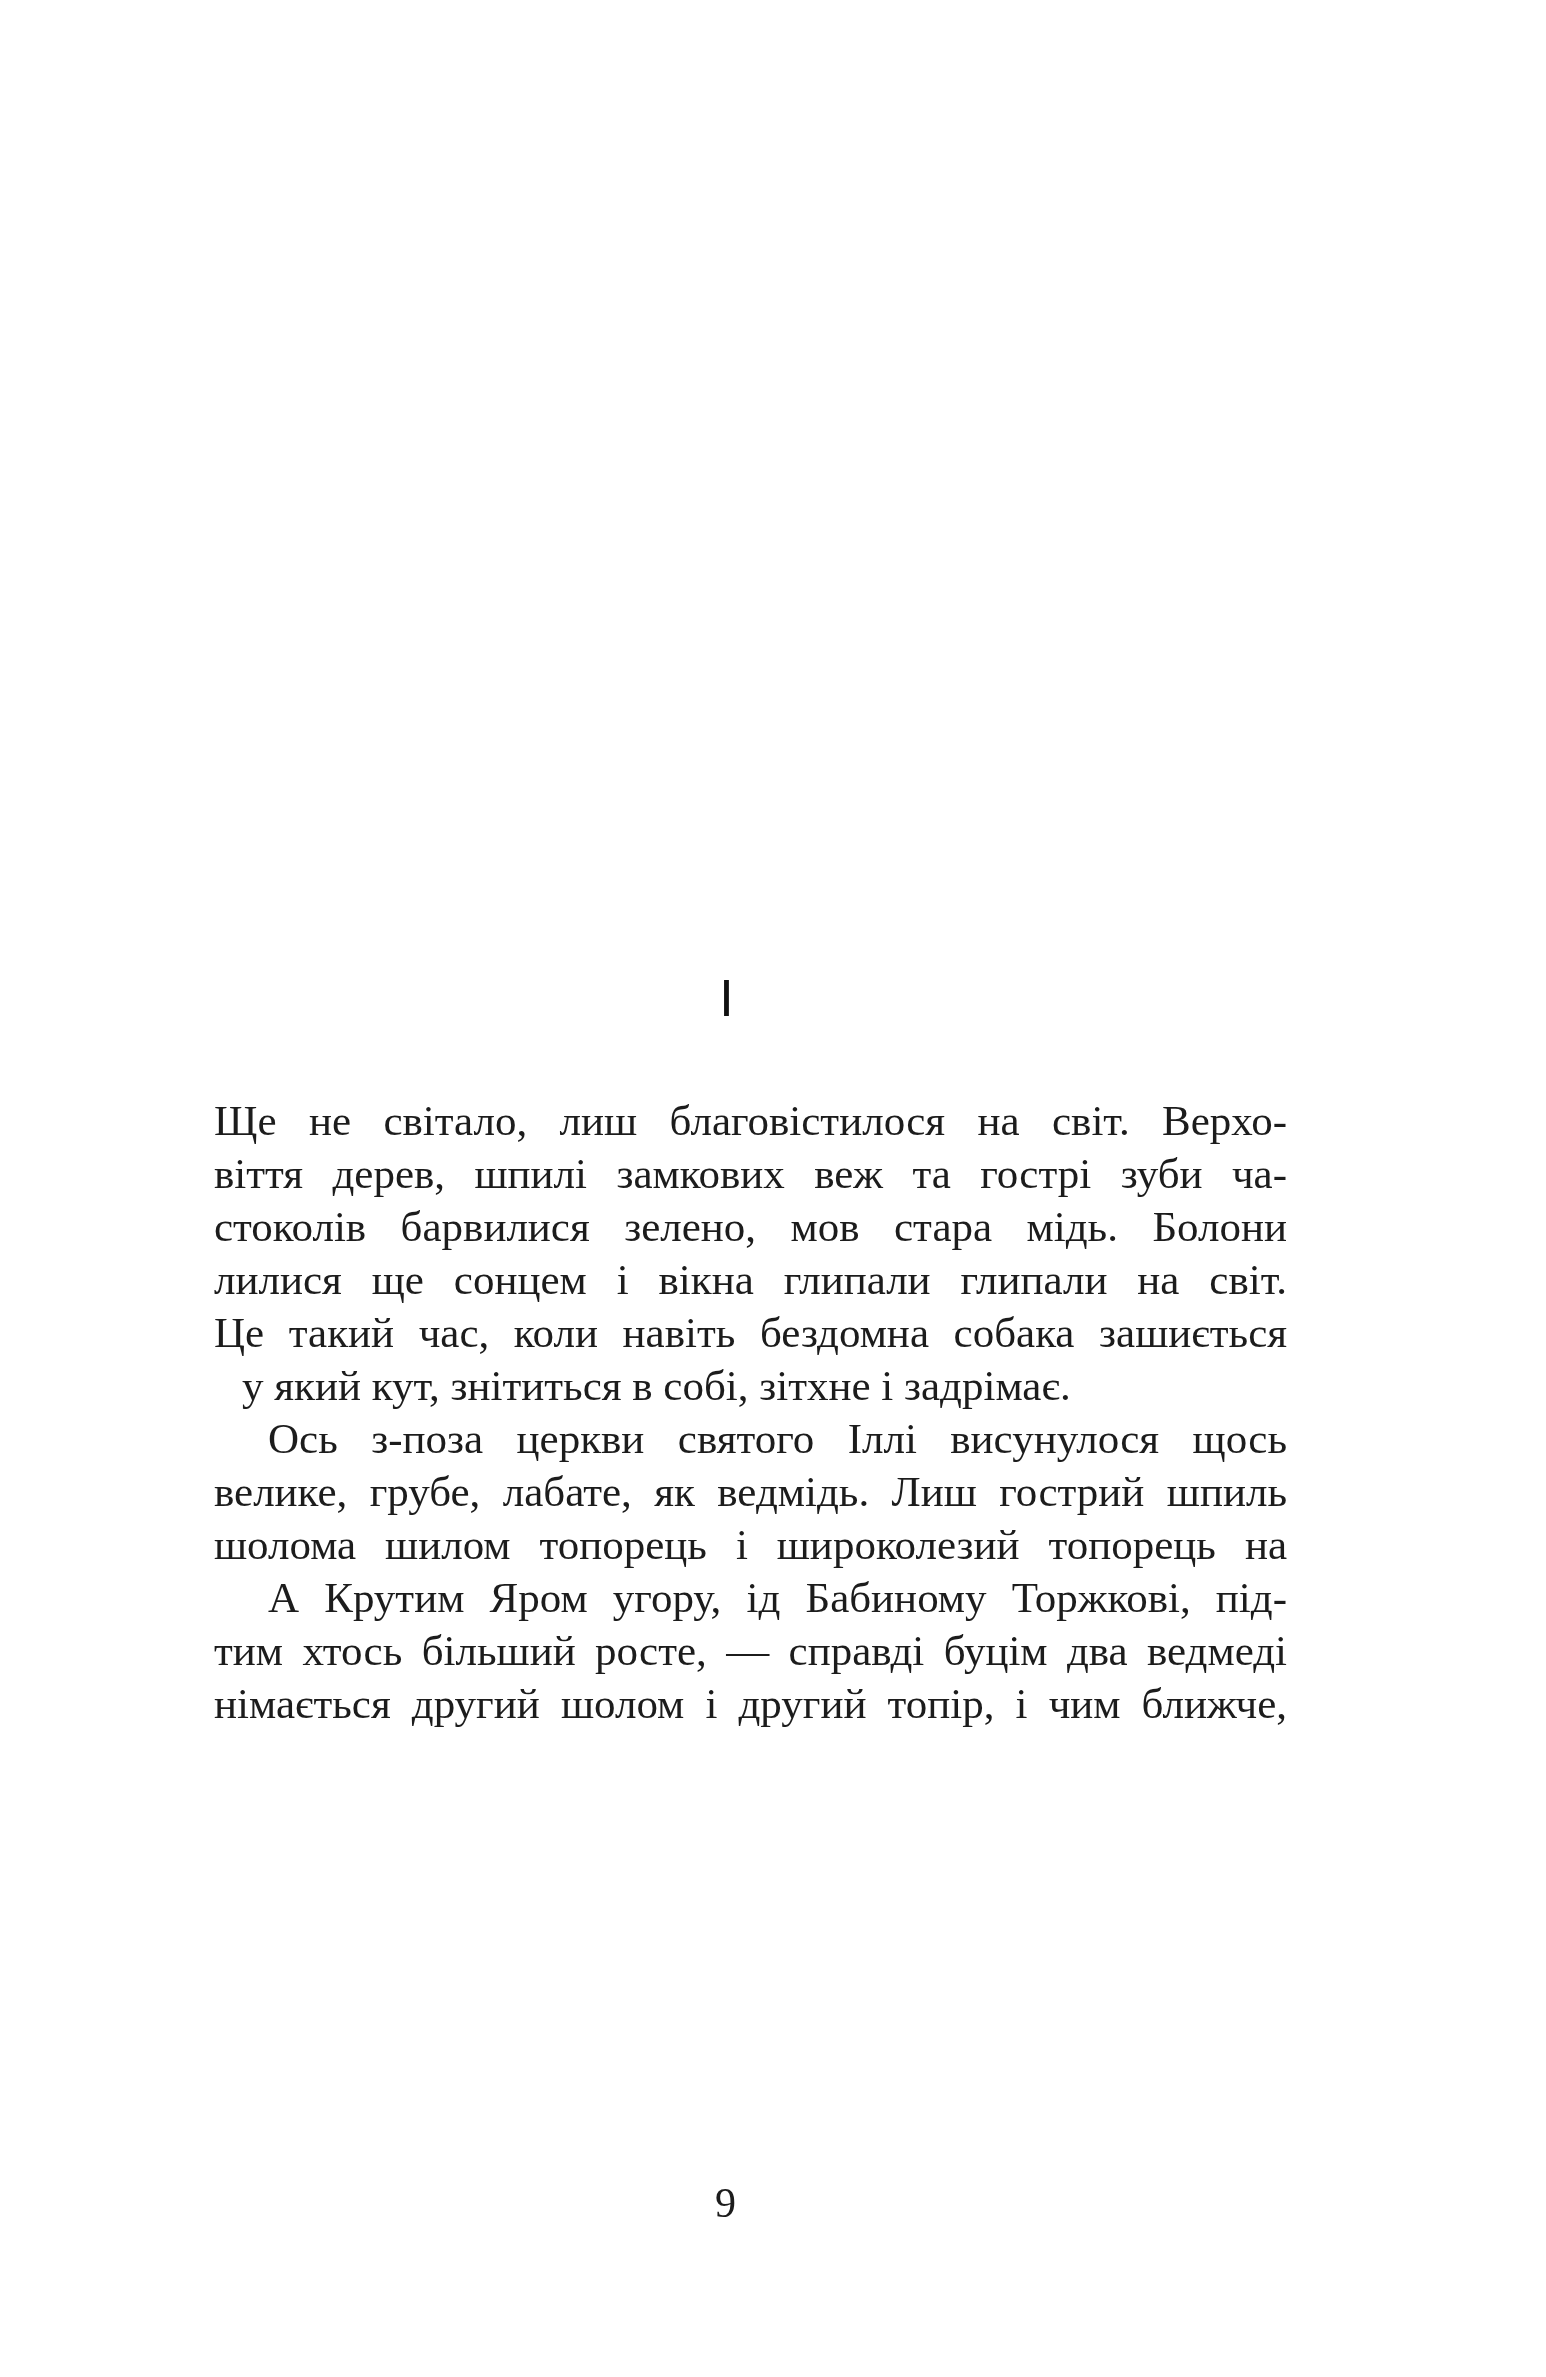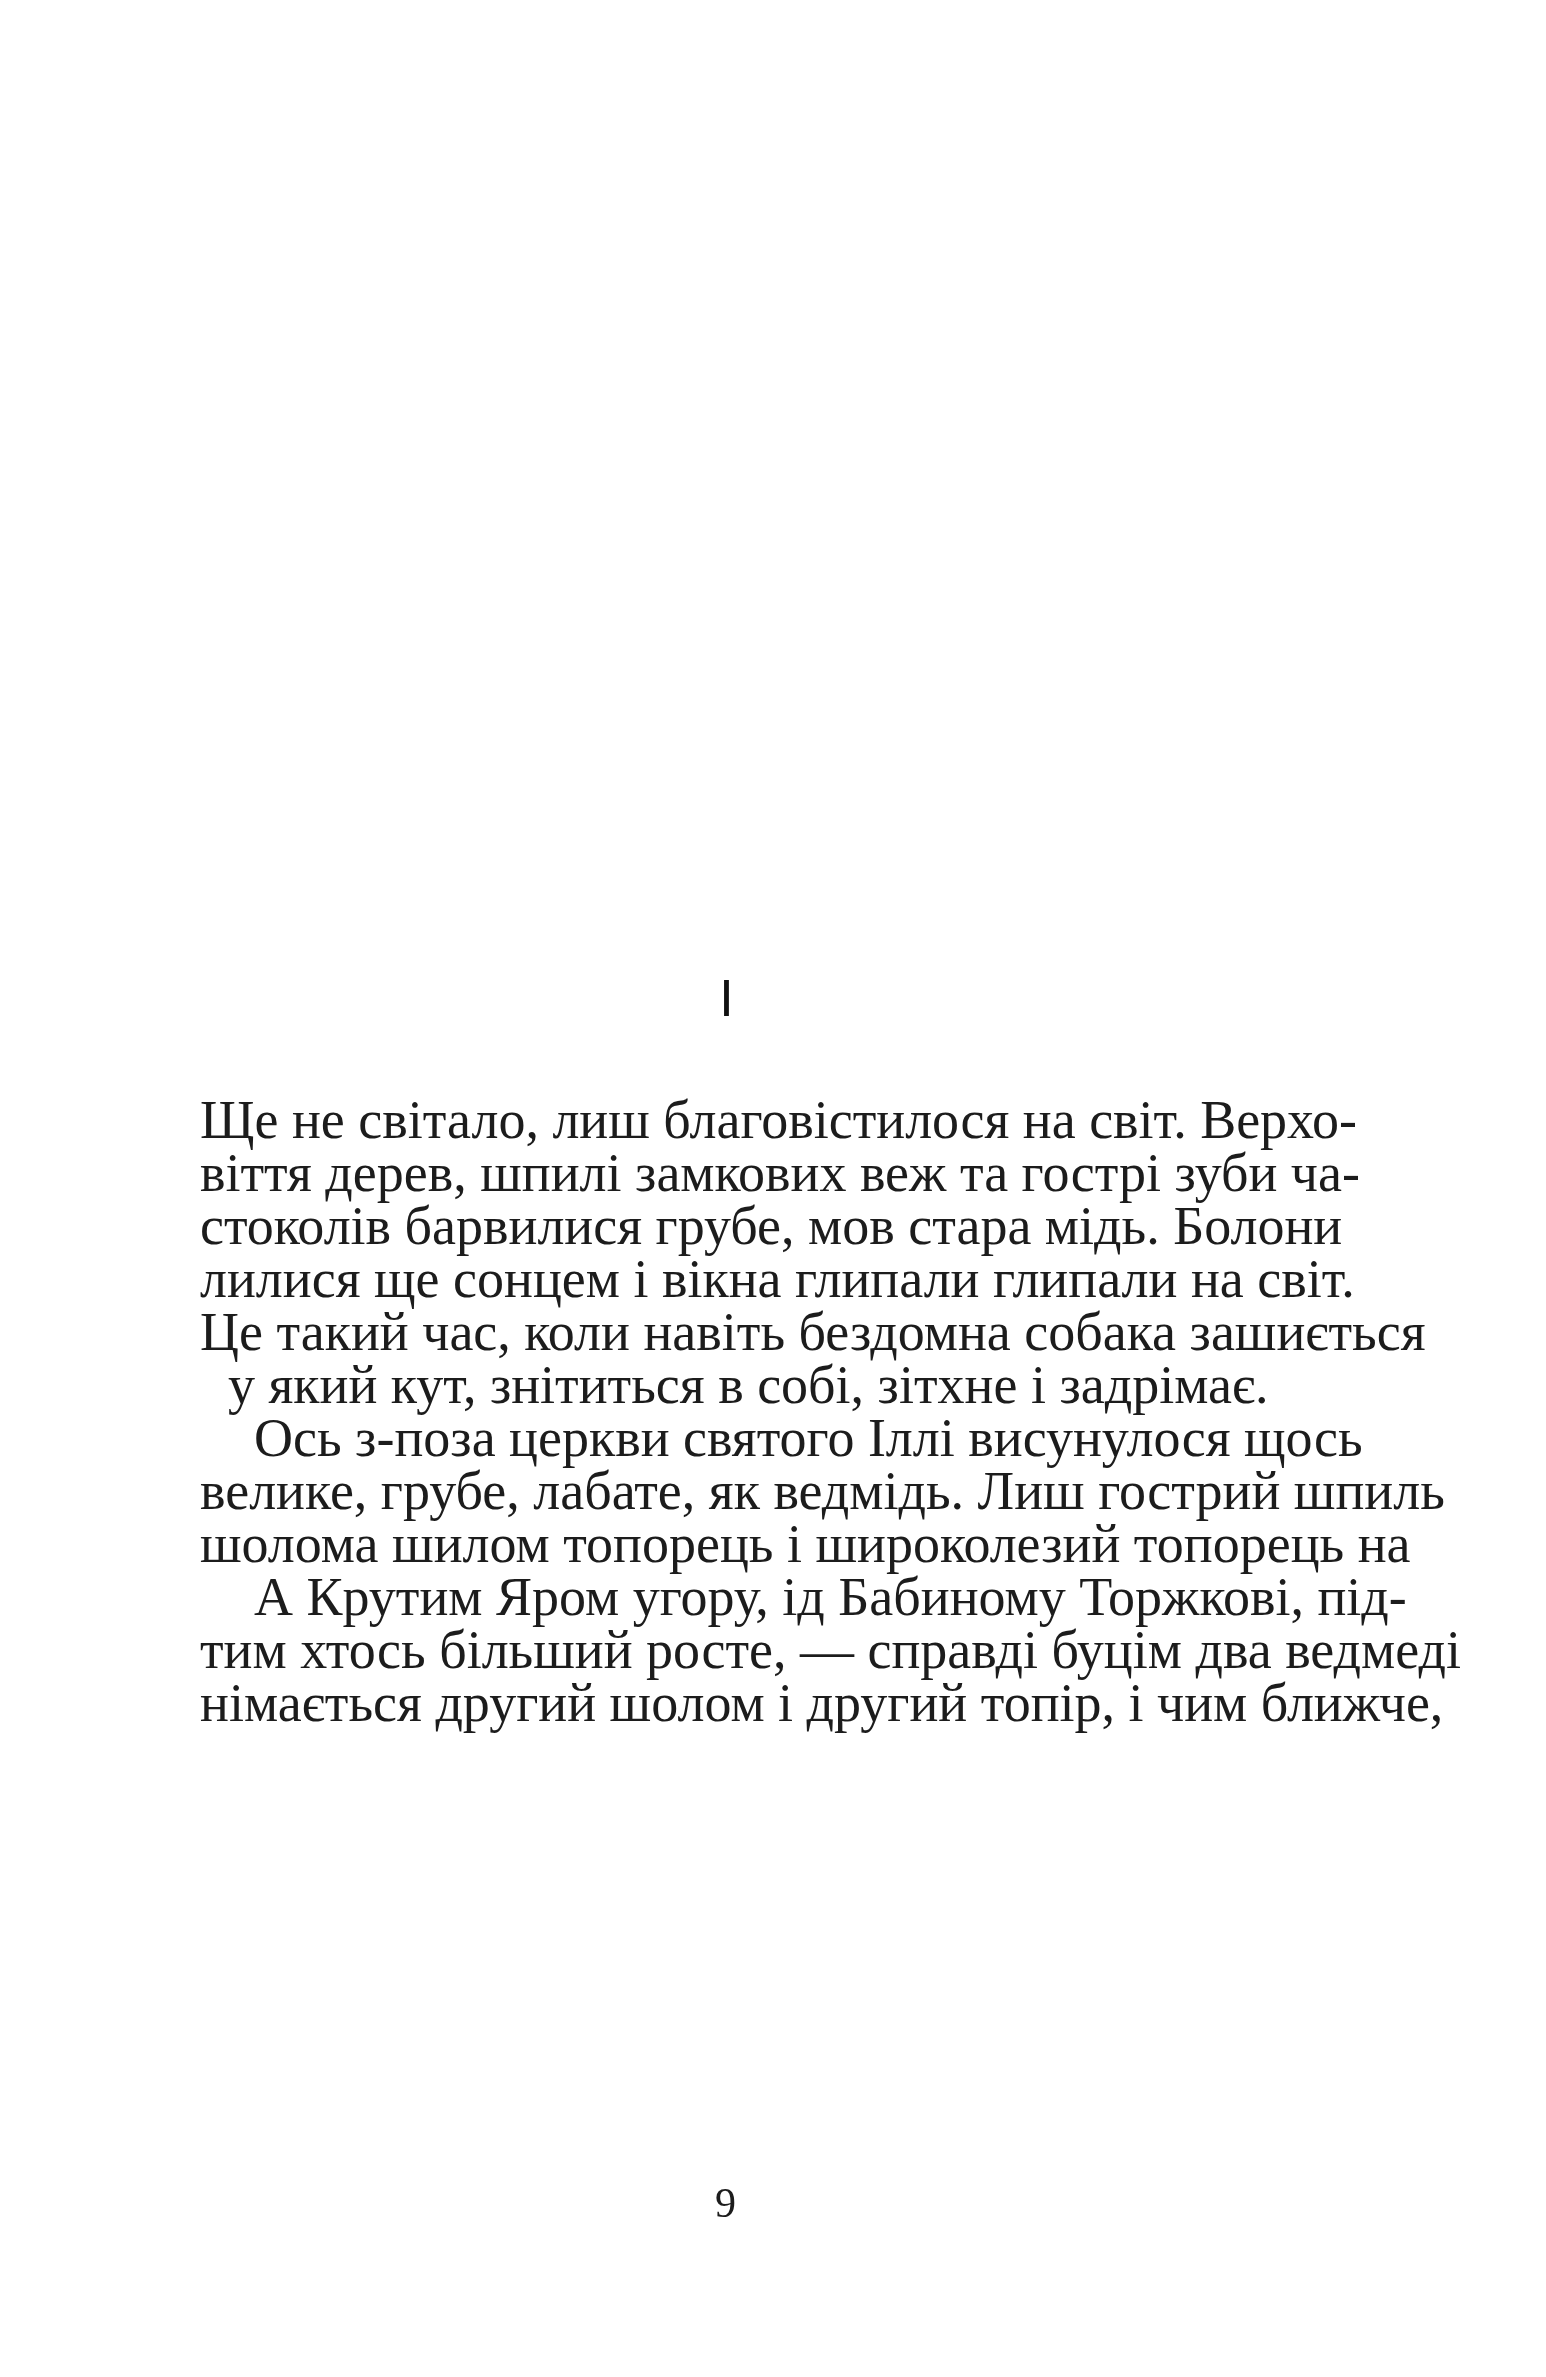--- a/index.html
+++ b/index.html
@@ -29,24 +29,24 @@
       font-family: "Liberation Sans", "DejaVu Sans", sans-serif;
       font-size: 52px;
       line-height: 64px;
       font-weight: 400;
       color: #111111;
       transform: translateX(-26px);
     }
     .body-text {
       position: absolute;
       top: 1094px;
-      left: 200px;
+      left: 214px;
       width: 1073px;
       font-family: "Liberation Serif", "DejaVu Serif", serif;
-      font-size: 54px;
+      font-size: 43px;
       line-height: 53px;
       color: #1c1c1c;
     }
     .para {
       margin: 0;
       text-align: justify;
       text-align-last: left;
     }
     .line {
       display: block;
@@ -76,21 +76,21 @@
 
 <div class="page">
 
   <div class="chapter-heading">I</div>
 
   <div class="body-text">
 
     <p class="para">
       <span class="line">Ще не світало, лиш благовістилося на світ. Верхо-</span>
       <span class="line">віття дерев, шпилі замкових веж та гострі зуби ча-</span>
-      <span class="line">стоколів барвилися грубе, мов стара мідь. Болони</span>
+      <span class="line">стоколів барвилися зелено, мов стара мідь. Болони</span>
       <span class="line">лилися ще сонцем і вікна глипали глипали на світ.</span>
       <span class="line">Це такий час, коли навіть бездомна собака зашиється</span>
       <span class="line last">у який кут, знітиться в собі, зітхне і задрімає.</span>
     </p>
 
 
     <p class="para">
       <span class="line" style="padding-left:54px">Ось з-поза церкви святого Іллі висунулося щось</span>
       <span class="line">велике, грубе, лабате, як ведмідь. Лиш гострий шпиль</span>
       <span class="line">шолома шилом топорець і широколезий топорець на</span>

